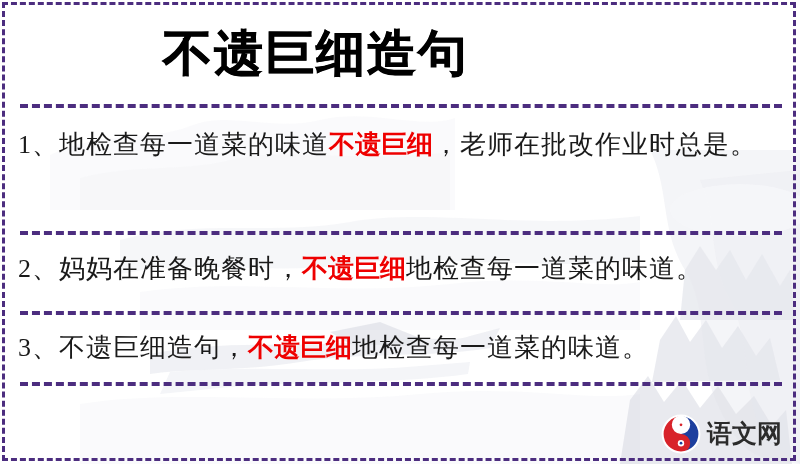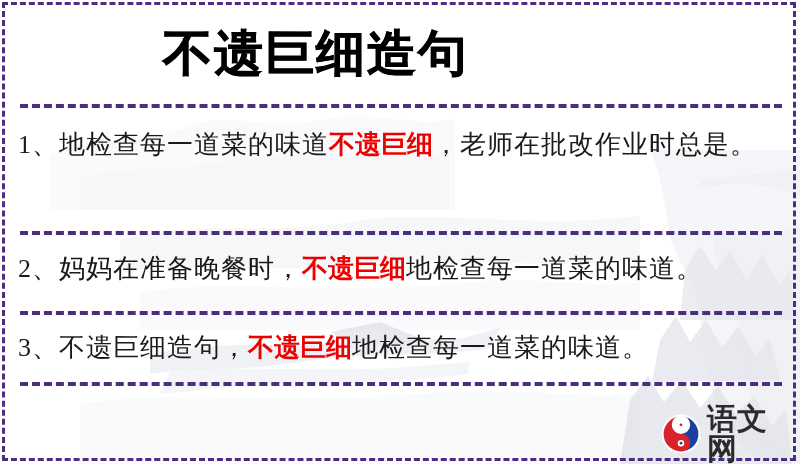--- a/index.html
+++ b/index.html
@@ -135,21 +135,21 @@
   }
   .logo-mark {
     width: 40px;
     height: 40px;
     flex: 0 0 40px;
   }
   .logo-text {
     margin-left: 6px;
     font-family: "DejaVu Sans", "Liberation Sans", sans-serif;
     font-weight: bold;
-    font-size: 30px;
+    font-size: 25px;
     line-height: 30px;
     color: #2b2b2b;
     letter-spacing: 0px;
   }
 </style>
 </head>
 <body>
 
 <div id="page">
 

